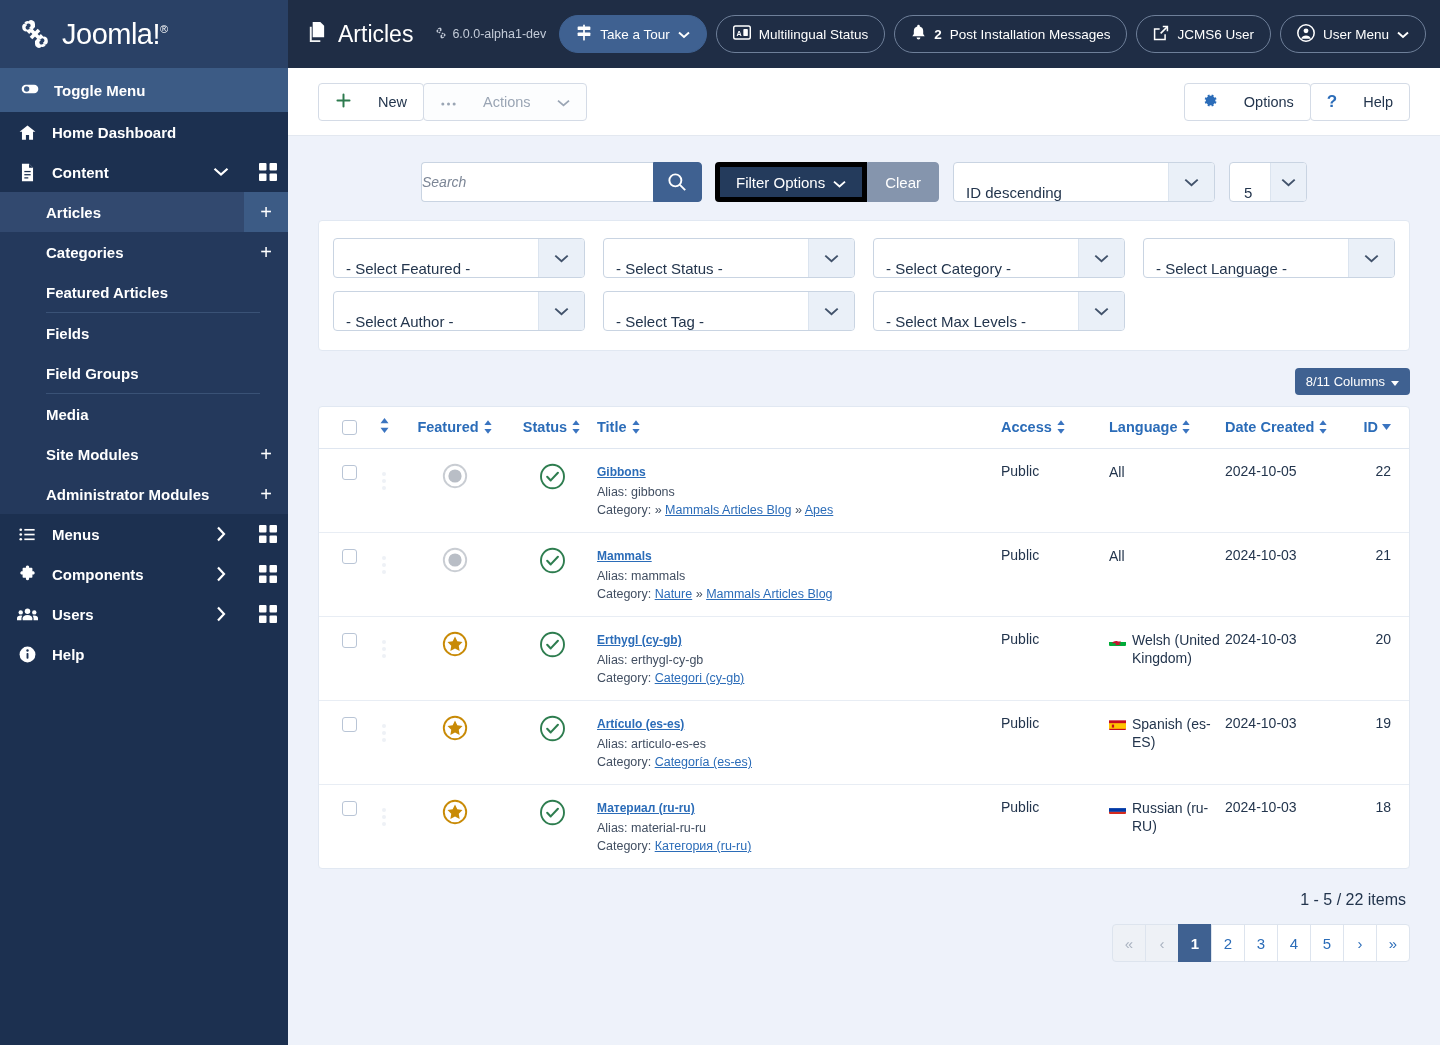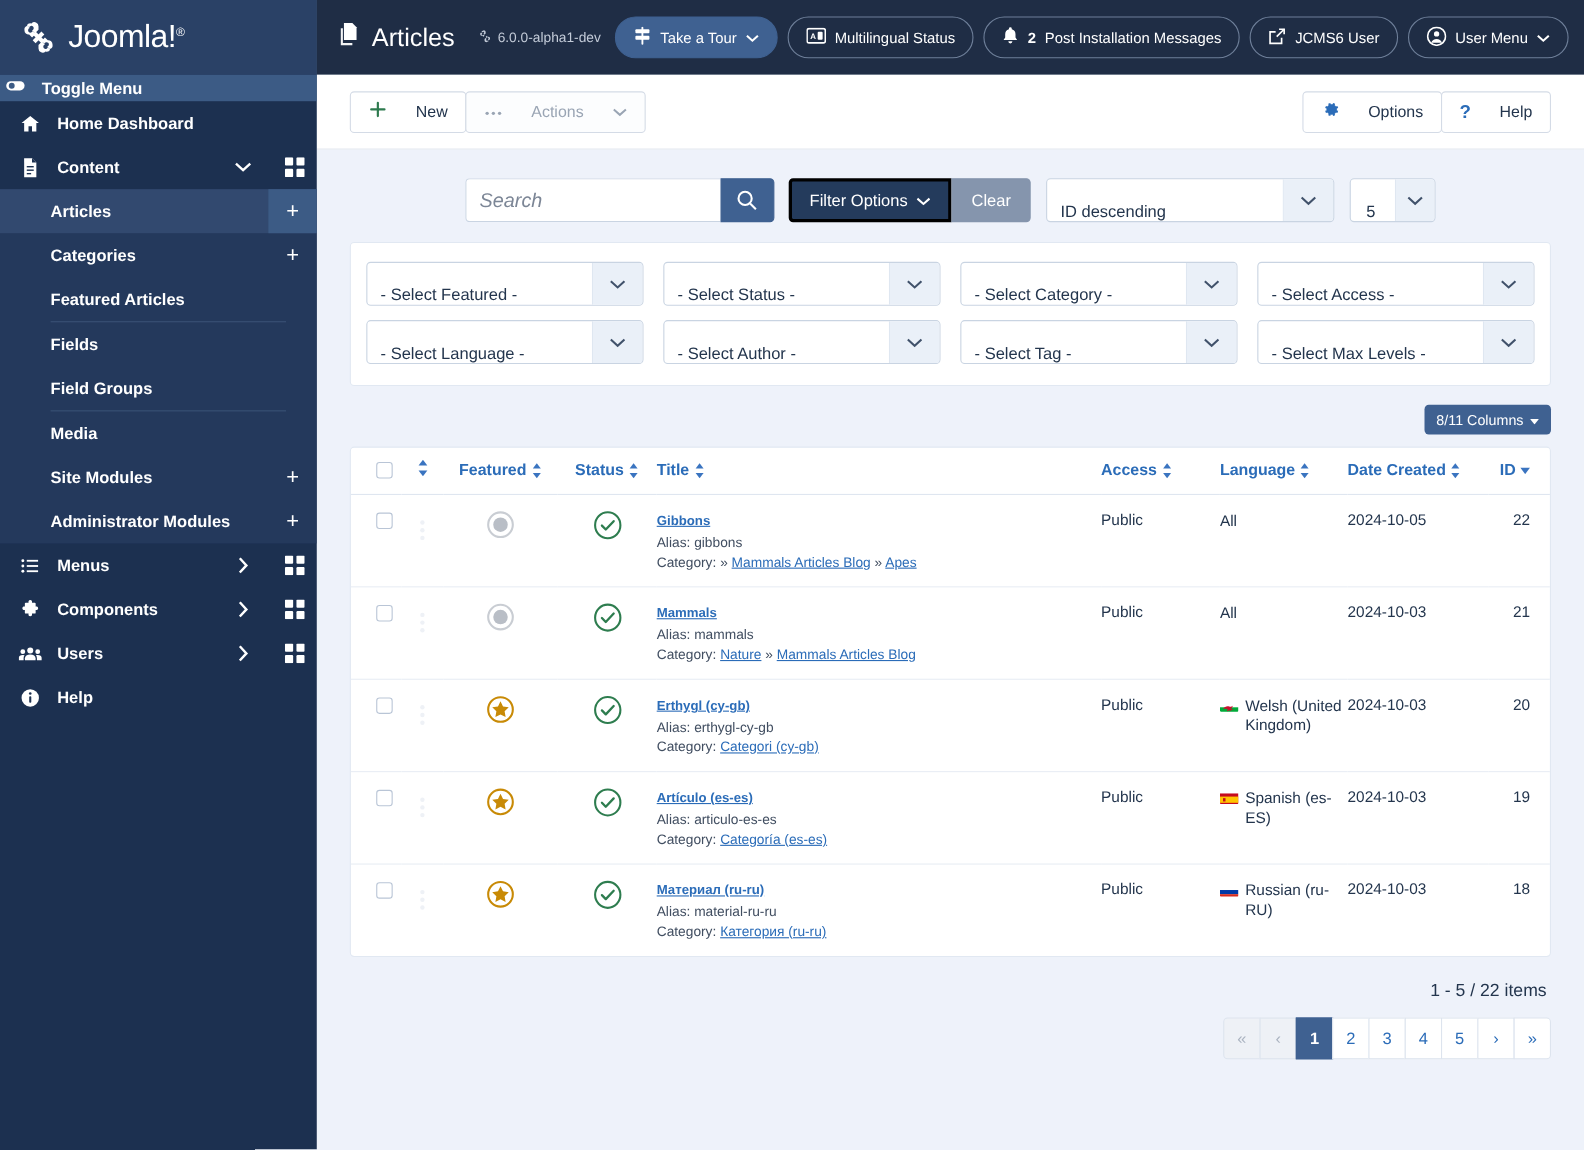--- a/index.html
+++ b/index.html
@@ -22,22 +22,22 @@
     display: flex; align-items: center; padding-left: 18px; gap: 10px;
   }
   .brand-logo { width: 34px; height: 34px; flex: 0 0 34px; }
   .brand-text {
     font-size: 29px; font-weight: 400; letter-spacing: -0.5px;
     color: #fff; line-height: 1;
   }
   .brand-reg { font-size: 11px; vertical-align: super; }
 
   .toggle-menu {
-    height: 24px; background: #3c5b85;
-    display: flex; align-items: center; gap: 14px; padding-left: 4px;
+    height: 44px; background: #3c5b85;
+    display: flex; align-items: center; gap: 14px; padding-left: 20px;
     font-size: 15px; font-weight: 700; cursor: pointer;
   }
   .nav { flex: 1 1 auto; overflow: hidden; }
   .nav-item {
     height: 40px; display: flex; align-items: center;
     padding-left: 16px; gap: 14px; font-size: 15px; font-weight: 700;
     cursor: pointer; position: relative; color: #fff;
   }
   .nav-item .ico { width: 22px; display: flex; justify-content: center; flex: 0 0 22px; }
   .nav-item .lbl { flex: 1 1 auto; }
@@ -94,32 +94,32 @@
   .btn + .btn { margin-left: -1px; }
   .toolbar-right { margin-left: auto; display: flex; }
 
   .workspace { padding: 26px 30px 0 30px; }
 
   
   .searchrow { display: flex; justify-content: center; align-items: center; gap: 0; }
   .search-group { display: flex; }
   .search-input {
     width: 232px; height: 40px; border: 1px solid #c9d4e2; border-right: none;
-    border-radius: 4px 0 0 4px; padding: 0 12px; font-size: 18px;
+    border-radius: 4px 0 0 4px; padding: 0 0; font-size: 14px;
     font-family: "Liberation Sans", sans-serif; color: #23354d; background: #fff;
   }
   .search-input::placeholder { color: #7c8696; font-style: italic; }
   .search-btn {
     width: 49px; height: 40px; background: #3f6191; border: 1px solid #3f6191;
     border-radius: 0 4px 4px 0; color: #fff; display: flex;
     align-items: center; justify-content: center; cursor: pointer;
   }
   .filter-btn {
     height: 40px; padding: 0 16px; background: #243b5c; color: #fff;
-    border: 3px solid #000000; border-radius: 4px 0 0 4px; font-size: 15px;
+    border: 5px solid #000000; border-radius: 4px 0 0 4px; font-size: 15px;
     display: flex; align-items: center; gap: 8px; cursor: pointer; margin-left: 13px;
   }
   .clear-btn {
     height: 40px; padding: 0 17px; background: #8595ad; color: #fff;
     border: 1px solid #8595ad; border-radius: 0 4px 4px 0; font-size: 15px;
     display: flex; align-items: center; cursor: pointer;
   }
   .sel {
     height: 40px; background: #fff; border: 1px solid #c9d4e2; border-radius: 4px;
     display: flex; align-items: flex-end; cursor: pointer; position: relative;
@@ -587,28 +587,20 @@
           <div class="sel">
             <span class="sel-val">- Select Status -</span>
             <span class="sel-arrow">
                 <svg width="15" height="9" viewBox="0 0 15 9" fill="none" stroke="#41526b" stroke-width="1.9">
                   <path d="M1.3 1.6 7.5 7.3 13.7 1.6"></path>
                 </svg>
               </span>
           </div>
           <div class="sel">
             <span class="sel-val">- Select Category -</span>
-            <span class="sel-arrow">
-                <svg width="15" height="9" viewBox="0 0 15 9" fill="none" stroke="#41526b" stroke-width="1.9">
-                  <path d="M1.3 1.6 7.5 7.3 13.7 1.6"></path>
-                </svg>
-              </span>
-          </div>
-          <div class="sel">
-            <span class="sel-val">- Select Access -</span>
             <span class="sel-arrow">
                 <svg width="15" height="9" viewBox="0 0 15 9" fill="none" stroke="#41526b" stroke-width="1.9">
                   <path d="M1.3 1.6 7.5 7.3 13.7 1.6"></path>
                 </svg>
               </span>
           </div>
           <div class="sel">
             <span class="sel-val">- Select Language -</span>
             <span class="sel-arrow">
                 <svg width="15" height="9" viewBox="0 0 15 9" fill="none" stroke="#41526b" stroke-width="1.9">

